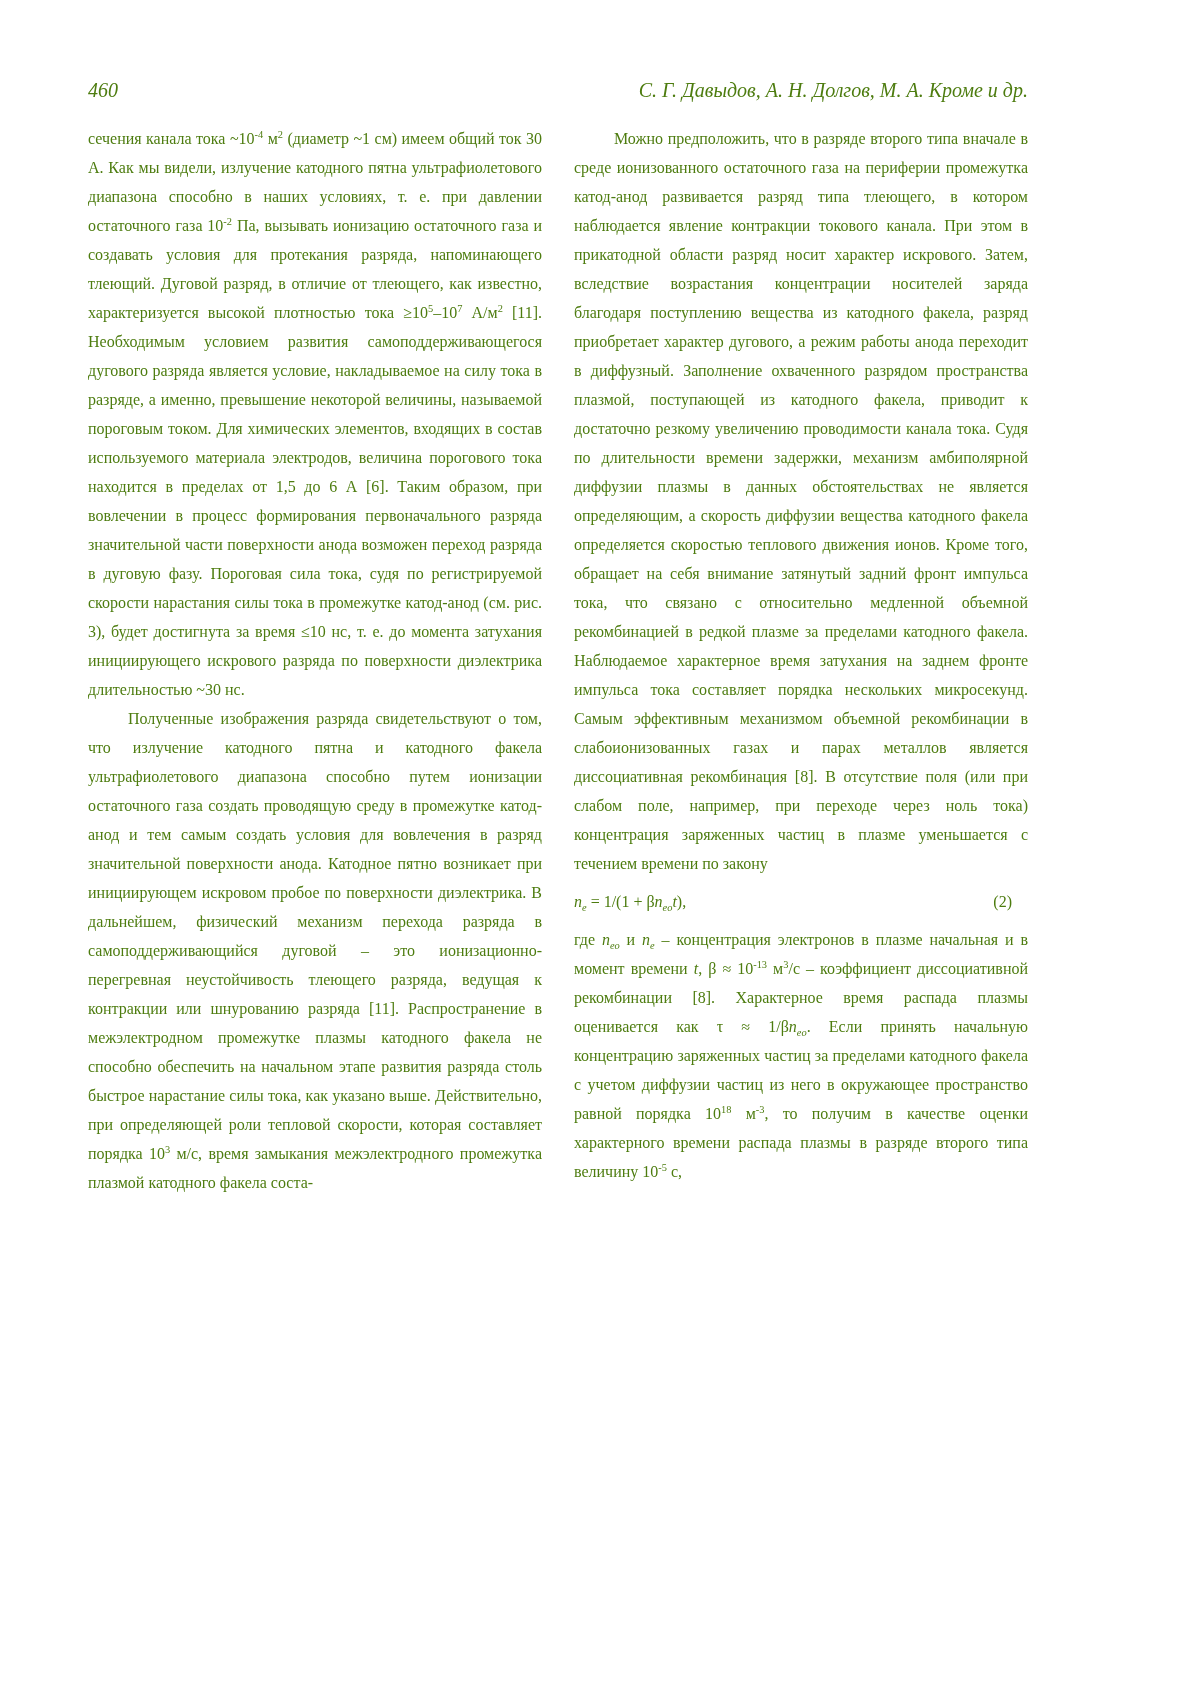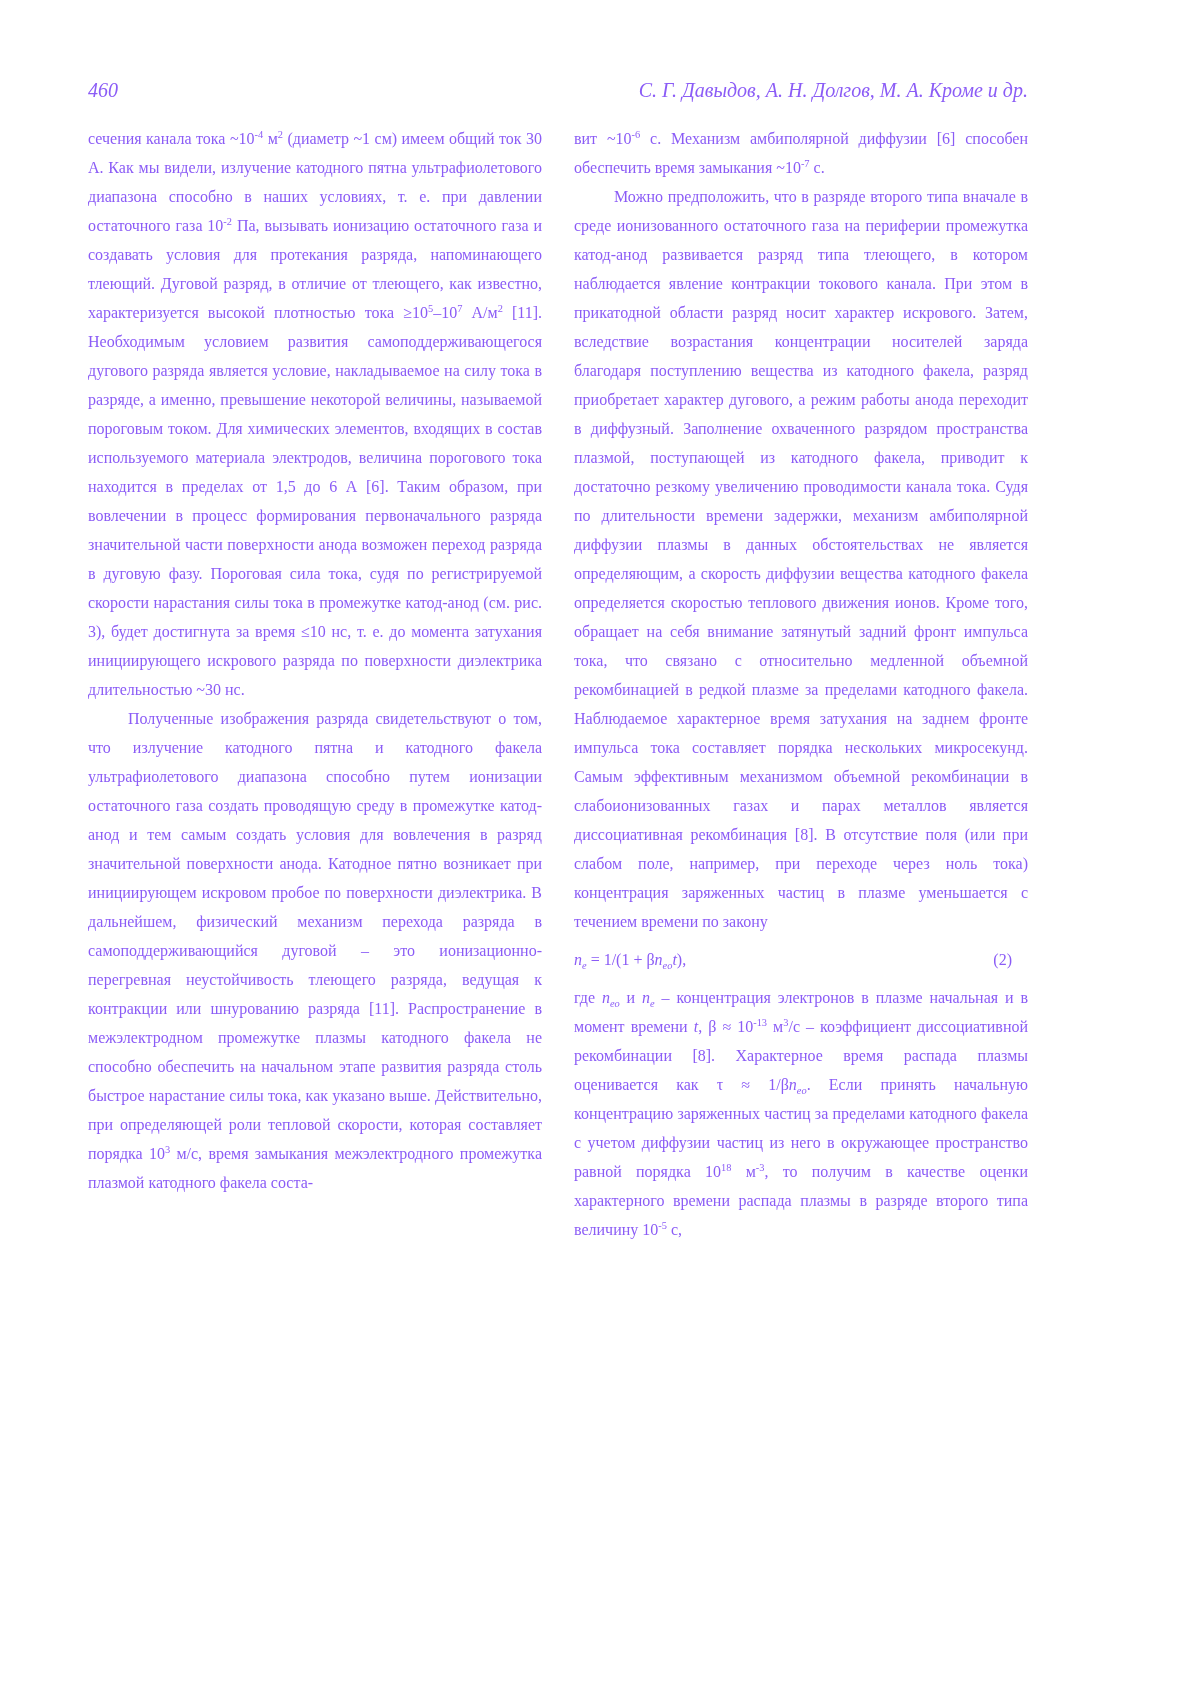--- a/index.html
+++ b/index.html
@@ -6,21 +6,21 @@
     margin: 0;
     padding: 0;
     background: #ffffff;
   }
   .page {
     position: relative;
     width: 1200px;
     height: 1698px;
     box-sizing: border-box;
     background: #ffffff;
-    color: #8b5cf6;
+    color: #4d7c0f;
     font-family: "Liberation Serif", serif;
     padding: 78px 172px 40px 88px;
     overflow: hidden;
   }
   .running-header {
     display: flex;
     justify-content: space-between;
     align-items: baseline;
     font-style: italic;
     font-size: 20px;
@@ -76,21 +76,20 @@
   </div>
 
   <div class="columns">
 
     <div class="col">
       <p>сечения канала тока ~10<sup>-4</sup> м<sup>2</sup> (диаметр ~1 см) имеем общий ток 30 А. Как мы видели, излучение катодного пятна ультрафиолетового диапазона способно в наших условиях, т. е. при давлении остаточного газа 10<sup>-2</sup> Па, вызывать ионизацию остаточного газа и создавать условия для протекания разряда, напоминающего тлеющий. Дуговой разряд, в отличие от тлеющего, как известно, характеризуется высокой плотностью тока ≥10<sup>5</sup>–10<sup>7</sup> А/м<sup>2</sup> [11]. Необходимым условием развития самоподдерживающегося дугового разряда является условие, накладываемое на силу тока в разряде, а именно, превышение некоторой величины, называемой пороговым током. Для химических элементов, входящих в состав используемого материала электродов, величина порогового тока находится в пределах от 1,5 до 6 А [6]. Таким образом, при вовлечении в процесс формирования первоначального разряда значительной части поверхности анода возможен переход разряда в дуговую фазу. Пороговая сила тока, судя по регистрируемой скорости нарастания силы тока в промежутке катод-анод (см. рис. 3), будет достигнута за время ≤10 нс, т. е. до момента затухания инициирующего искрового разряда по поверхности диэлектрика длительностью ~30 нс.</p>
       <p class="indent">Полученные изображения разряда свидетельствуют о том, что излучение катодного пятна и катодного факела ультрафиолетового диапазона способно путем ионизации остаточного газа создать проводящую среду в промежутке катод-анод и тем самым создать условия для вовлечения в разряд значительной поверхности анода. Катодное пятно возникает при инициирующем искровом пробое по поверхности диэлектрика. В дальнейшем, физический механизм перехода разряда в самоподдерживающийся дуговой – это ионизационно-перегревная неустойчивость тлеющего разряда, ведущая к контракции или шнурованию разряда [11]. Распространение в межэлектродном промежутке плазмы катодного факела не способно обеспечить на начальном этапе развития разряда столь быстрое нарастание силы тока, как указано выше. Действительно, при определяющей роли тепловой скорости, которая составляет порядка 10<sup>3</sup> м/с, время замыкания межэлектродного промежутка плазмой катодного факела соста-</p>
     </div>
 
     <div class="col">
-      <p>вит ~10<sup>-6</sup> с. Механизм амбиполярной диффузии [6] способен обеспечить время замыкания ~10<sup>-7</sup> с.</p>
       <p class="indent">Можно предположить, что в разряде второго типа вначале в среде ионизованного остаточного газа на периферии промежутка катод-анод развивается разряд типа тлеющего, в котором наблюдается явление контракции токового канала. При этом в прикатодной области разряд носит характер искрового. Затем, вследствие возрастания концентрации носителей заряда благодаря поступлению вещества из катодного факела, разряд приобретает характер дугового, а режим работы анода переходит в диффузный. Заполнение охваченного разрядом пространства плазмой, поступающей из катодного факела, приводит к достаточно резкому увеличению проводимости канала тока. Судя по длительности времени задержки, механизм амбиполярной диффузии плазмы в данных обстоятельствах не является определяющим, а скорость диффузии вещества катодного факела определяется скоростью теплового движения ионов. Кроме того, обращает на себя внимание затянутый задний фронт импульса тока, что связано с относительно медленной объемной рекомбинацией в редкой плазме за пределами катодного факела. Наблюдаемое характерное время затухания на заднем фронте импульса тока составляет порядка нескольких микросекунд. Самым эффективным механизмом объемной рекомбинации в слабоионизованных газах и парах металлов является диссоциативная рекомбинация [8]. В отсутствие поля (или при слабом поле, например, при переходе через ноль тока) концентрация заряженных частиц в плазме уменьшается с течением времени по закону</p>
       <div class="equation">
         <span><i>n<sub>e</sub></i> = 1/(1 + β<i>n<sub>eo</sub></i><i>t</i>),</span>
         <span class="eq-number">(2)</span>
       </div>
       <p>где <i>n<sub>eo</sub></i> и <i>n<sub>e</sub></i> – концентрация электронов в плазме начальная и в момент времени <i>t</i>, β ≈ 10<sup>-13</sup> м<sup>3</sup>/с – коэффициент диссоциативной рекомбинации [8]. Характерное время распада плазмы оценивается как τ ≈ 1/β<i>n<sub>eo</sub></i>. Если принять начальную концентрацию заряженных частиц за пределами катодного факела с учетом диффузии частиц из него в окружающее пространство равной порядка 10<sup>18</sup> м<sup>-3</sup>, то получим в качестве оценки характерного времени распада плазмы в разряде второго типа величину 10<sup>-5</sup> с,</p>
     </div>
 
   </div>
 

